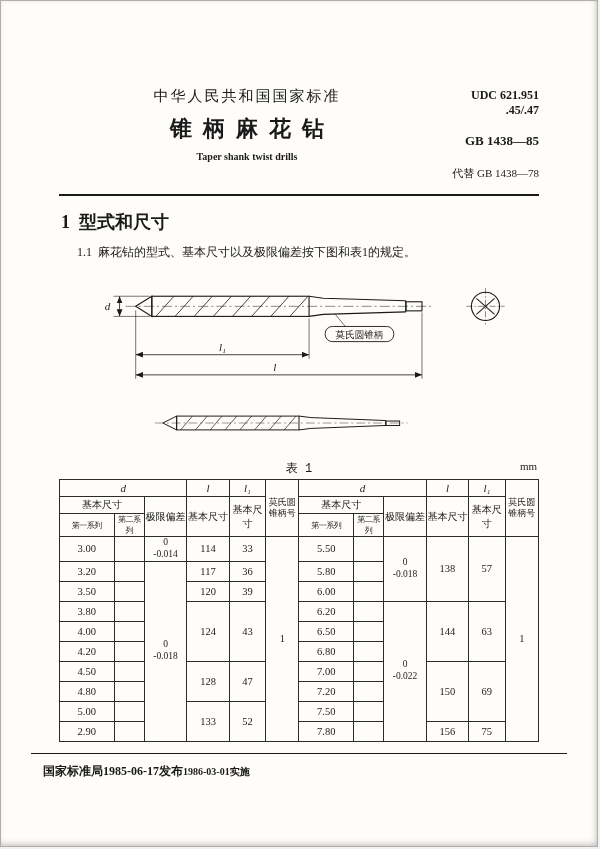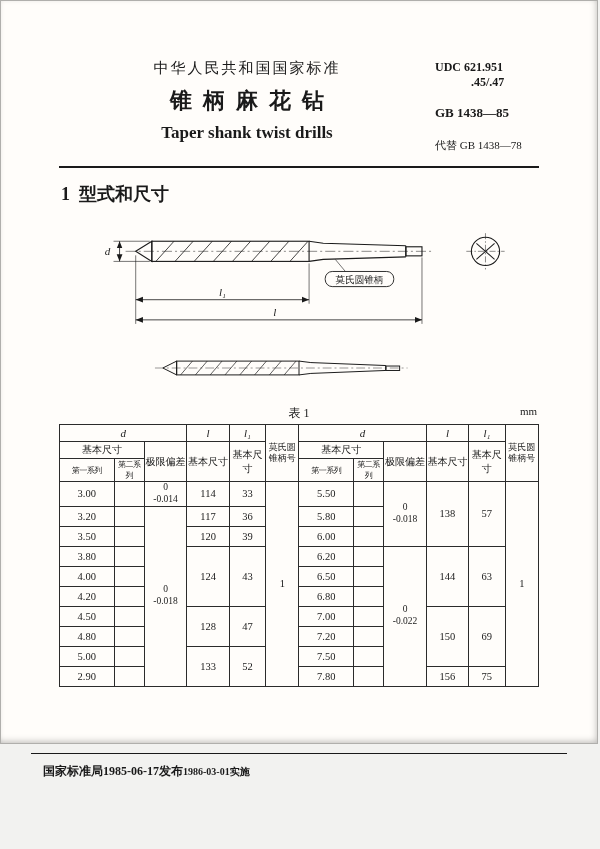--- a/index.html
+++ b/index.html
@@ -5,52 +5,52 @@
   html, body {
     margin: 0; padding: 0;
     width: 600px; height: 849px;
     background: #f2f2f0;
     font-family: "Liberation Serif", "DejaVu Serif", "DejaVu Sans", serif;
     color: #1a1a1a;
     overflow: hidden;
   }
   .sheet {
     position: relative;
-    width: 598px; height: 744px;
+    width: 598px; height: 847px;
     background: #fffdfa;
     border: 1px solid #b0afac;
     box-sizing: border-box;
     box-shadow: inset -4px -5px 7px -4px rgba(0,0,0,0.28), inset 2px 2px 5px -3px rgba(0,0,0,0.12);
-    padding: 58px 58px 0 58px;
+    padding: 86px 58px 0 58px;
   }
   
   .hdr { display: grid; grid-template-columns: 1fr 104px; }
   .hdr-center { text-align: center; }
   .org { font-size: 15px; letter-spacing: 2px; }
   .title-cn { margin-top: 8px; font-size: 22px; font-weight: bold; letter-spacing: 11px; padding-left: 11px; }
-  .title-en { margin-top: 7px; font-size: 17px; font-weight: bold; }
-  .hdr-right { font-size: 12px; padding-top: 1px; }
+  .title-en { margin-top: 7px; font-size: 10px; font-weight: bold; }
+  .hdr-right { font-size: 12px; padding-top: 1px; text-align: right; }
   .udc1 { font-weight: bold; }
   .udc2 { font-weight: bold; padding-left: 36px; }
   .gbno { margin-top: 15px; font-weight: bold; font-size: 13px; }
   .repl { margin-top: 17px; font-size: 11px; }
   .rule { margin-top: 13px; border-top: 2px solid #1a1a1a; }
   
   .intro { margin-top: 20px; font-size: 12px; line-height: 1.6; }
   .intro p { margin: 0; text-indent: 2em; }
   .sec { margin: 14px 0 0 2px; font-size: 18px; font-weight: bold; white-space: pre-wrap; }
   .para11 { margin: 10px 0 0 0; font-size: 12px; text-indent: 1.5em; white-space: pre-wrap; }
   
   .fig1wrap { margin-top: 5px; text-align: center; }
   .fig1 { width: 444px; height: 126px; }
   .fig2wrap { margin-top: 4px; text-align: center; }
   .fig2 { width: 296px; height: 46px; }
   
   .tblcap { position: relative; margin-top: 10px; height: 16px; font-size: 12px; }
-  .tblcap .cap { position: absolute; left: 0; right: 0; text-align: center; }
+  .tblcap .cap { position: absolute; left: 0; right: 0; text-align: center; font-family: Liberation Mono, monospace; }
   .tblcap .unit { position: absolute; right: 2px; font-size: 11px; }
   table.t1 { width: 100%; border-collapse: collapse; table-layout: fixed; border: 1.5px solid #111; margin-top: 3px; }
   .t1 th, .t1 td { border: 1px solid #2b2b2b; text-align: center; vertical-align: middle; padding: 0; font-weight: normal; font-size: 10.5px; overflow: hidden; }
   .t1 tr.h td, .t1 tr.h th { height: 16px; font-size: 10px; }
   .t1 tr.h3 th { font-size: 8px; letter-spacing: -0.5px; }
   .t1 tr.b td { height: 19px; }
   .it { font-style: italic; font-size: 11px !important; }
   .pre { white-space: pre-line; line-height: 1.2; }
   .dev { font-size: 9.5px !important; white-space: pre-line; line-height: 1.25; }
   .morsehead { font-size: 9px !important; }
@@ -77,20 +77,21 @@
       <div class="udc2">.45/.47</div>
       <div class="gbno">GB 1438—85</div>
       <div class="repl">代替 GB 1438—78</div>
     </div>
   </header>
 
   <div class="rule"></div>
 
 
   <h2 class="sec">1  型式和尺寸</h2>
+  <p class="para11">1.1  麻花钻的型式、基本尺寸以及极限偏差按下图和表1的规定。</p>
 
   <div class="fig1wrap">
     <svg class="fig1" viewBox="0 0 440 125">
       <defs>
         <marker id="ar" viewBox="0 0 10 10" refX="10" refY="5" markerWidth="9" markerHeight="9" orient="auto-start-reverse">
           <path d="M0,1 L10,5 L0,9 Z" fill="#1a1a1a"></path>
         </marker>
       </defs>
       <g stroke="#1a1a1a" fill="none">
         <line x1="48" y1="40" x2="352" y2="40" stroke-width="0.5" stroke-dasharray="10 3 2 3"></line>

